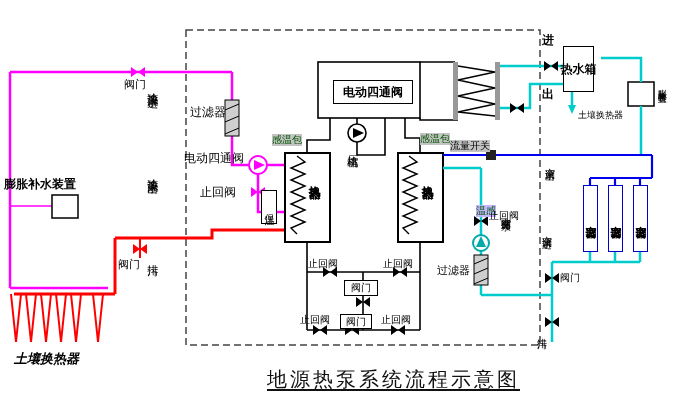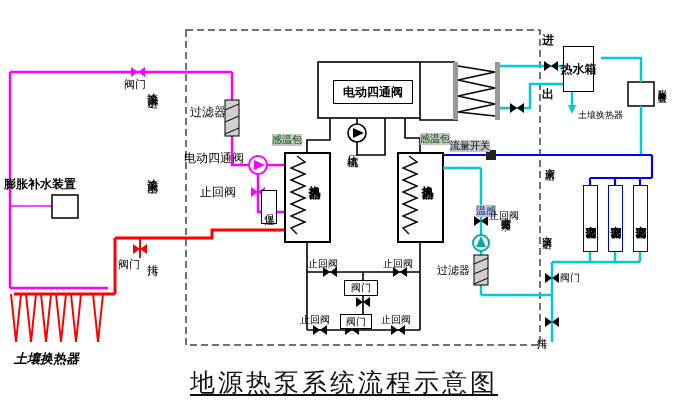--- a/index.html
+++ b/index.html
@@ -6,22 +6,22 @@
   .stage{position:relative;width:700px;height:409px;background:#ffffff;
          font-family:"Liberation Sans","DejaVu Sans",sans-serif;overflow:hidden;}
   svg.pipes{position:absolute;left:0;top:0;z-index:1;}
   .lbl{position:absolute;color:#000;white-space:pre;line-height:1.15;z-index:3;}
   .v{writing-mode:vertical-rl;text-orientation:upright;letter-spacing:1px;}
   .b{font-weight:bold;}
   .bx{border:1.6px solid #000;background:#fff;display:flex;align-items:center;
       justify-content:center;text-align:center;line-height:1.2;box-sizing:border-box;}
   .title-top{position:absolute;left:225px;top:4px;font-size:17px;font-weight:bold;
              letter-spacing:16px;z-index:3;color:#000;}
-  .title-bottom{position:absolute;left:190px;top:366px;width:330px;text-align:left;
-             font-size:25px;letter-spacing:3px;color:#111;z-index:3;
+  .title-bottom{position:absolute;left:190px;top:366px;width:330px;text-align:right;
+             font-size:20px;letter-spacing:3px;color:#111;z-index:3;
              text-decoration:underline;text-underline-offset:3px;}
 </style>
 </head>
 <body>
 
 <div class="stage">
 
   <div class="title-bottom">地源热泵系统流程示意图</div>
 
   <svg class="pipes" width="700" height="409" viewBox="0 0 700 409">

